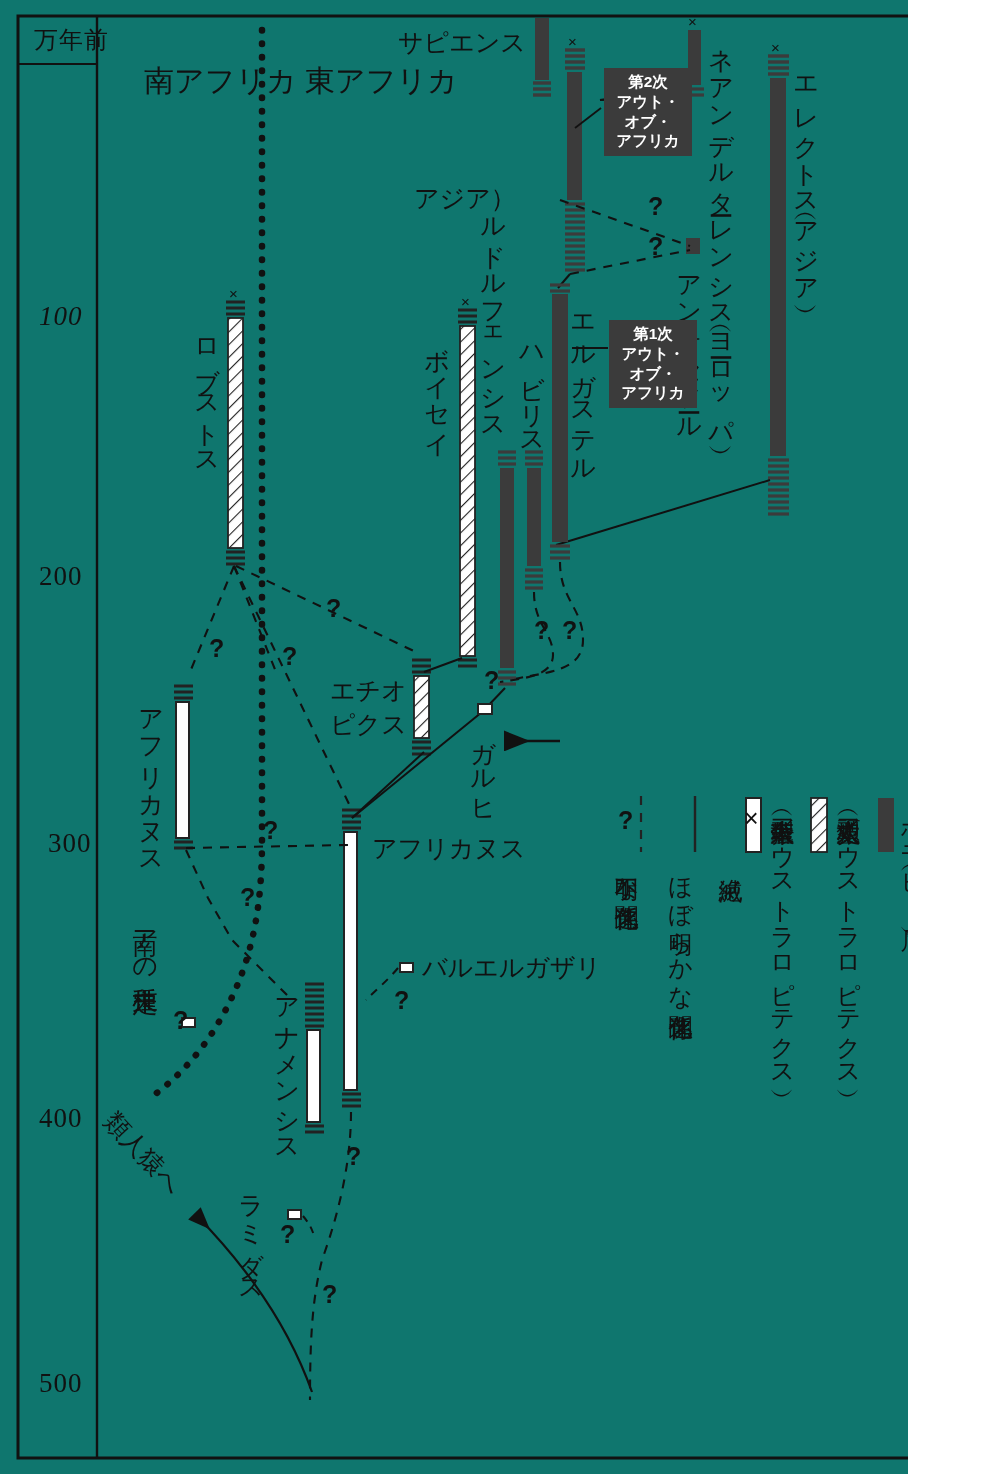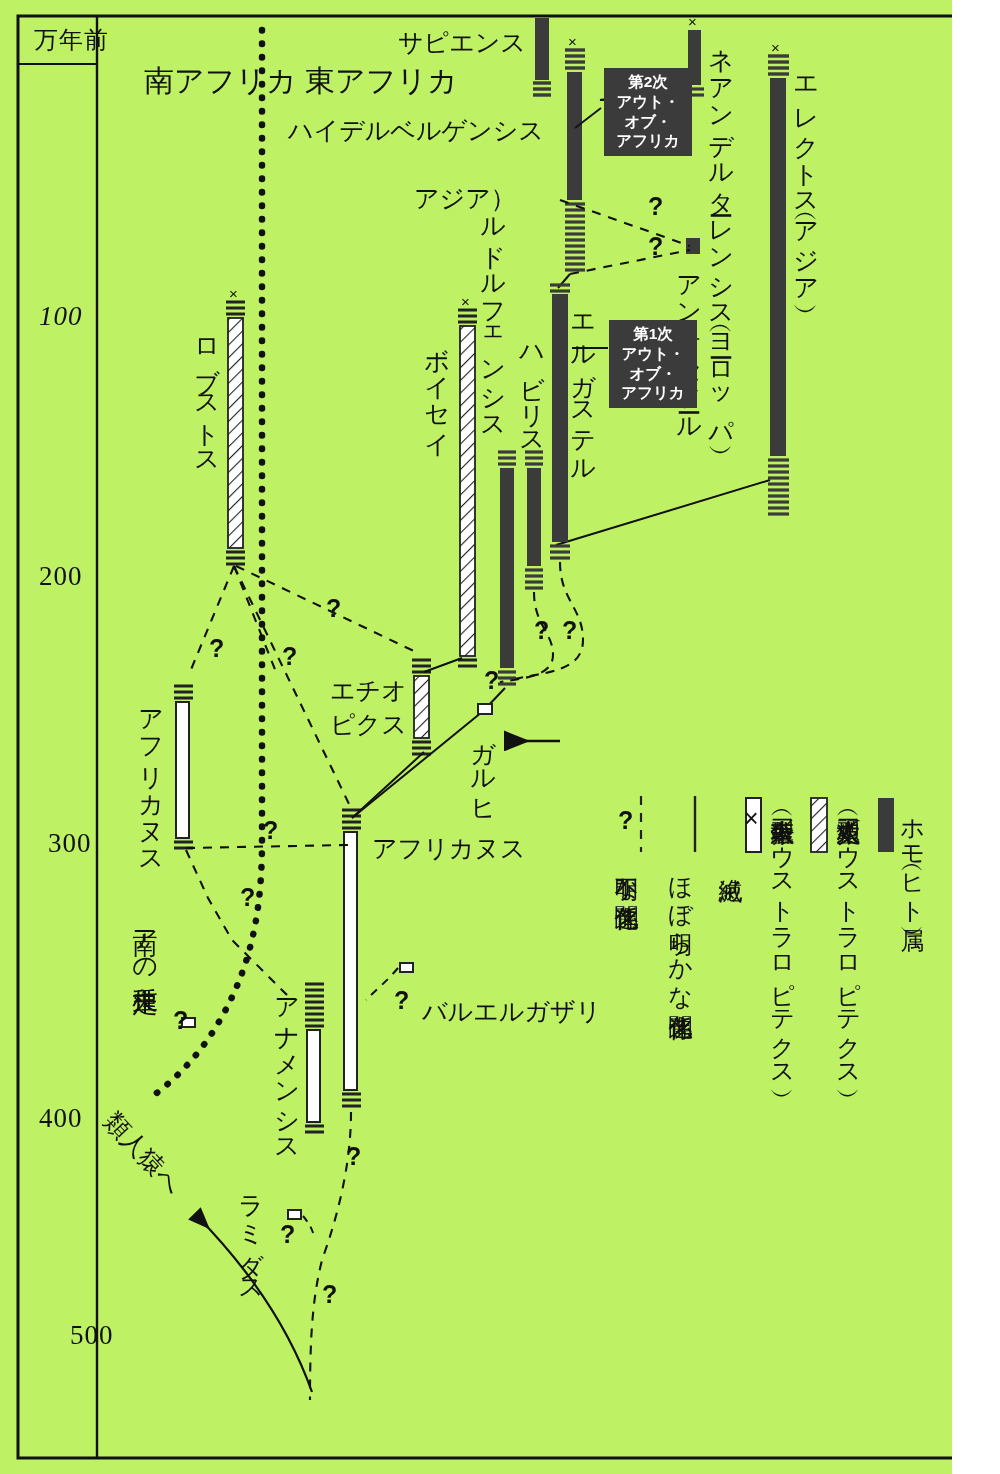--- a/index.html
+++ b/index.html
@@ -1,17 +1,17 @@
 <!DOCTYPE html>
 <html><head>
 <meta charset="utf-8">
 <style>
   html,body{margin:0;padding:0;background:#fff;}
   body{font-family:"Liberation Serif","DejaVu Serif",serif;color:#111;}
-  #stage{position:relative;width:908px;height:1474px;overflow:hidden;background:#bef264;padding-left:44px;}
+  #stage{position:relative;width:908px;height:1474px;overflow:hidden;background:#0f766e;}
   svg#canvas{position:absolute;left:0;top:0;width:1000px;height:1474px;}
   .lbl{position:absolute;font-family:"Liberation Serif","DejaVu Serif",serif;color:#111;white-space:pre;line-height:1.02;}
   .v{writing-mode:vertical-rl;text-orientation:upright;}
   .axis-num{font-size:27px;letter-spacing:1px;}
   .hdr{font-size:30px;margin-left:31px;}
   .sp{font-size:25px;}
   .q{font-family:"Liberation Sans","DejaVu Sans",sans-serif;font-weight:bold;font-size:25px;}
   .x-mark{font-family:"Liberation Sans","DejaVu Sans",sans-serif;font-size:15px;}
   .ooa{position:absolute;background:#3b3b3b;color:#fff;font-family:"Liberation Sans","DejaVu Sans",sans-serif;
        font-weight:bold;font-size:15.5px;line-height:1.28;text-align:center;padding:4px 5px 5px 5px;letter-spacing:0px;}
@@ -299,44 +299,43 @@
       <line x1="695" y1="796" x2="695" y2="852" stroke="#222" stroke-width="2.4"></line>
       <line x1="641" y1="796" x2="641" y2="852" stroke="#222" stroke-width="2.2" stroke-dasharray="9 8"></line>
     </g>
   </svg>
 
   <div class="lbl axis-num" style="left:34px;top:28px;font-size:24px;">万年前</div>
   <div class="lbl axis-num" style="left:39px;top:303px;font-style:italic;">100</div>
   <div class="lbl axis-num" style="left:39px;top:563px;">200</div>
   <div class="lbl axis-num" style="left:48px;top:830px;font-family:Liberation Serif, serif;">300</div>
   <div class="lbl axis-num" style="left:39px;top:1105px;">400</div>
-  <div class="lbl axis-num" style="left:39px;top:1322px;margin-left:31px;">500</div>
+  <div class="lbl axis-num" style="left:39px;top:1370px;">500</div>
 
   <div class="lbl hdr" style="left:113px;top:66px;">南アフリカ</div>
   <div class="lbl hdr" style="left:274px;top:66px;">東アフリカ</div>
 
   <div class="lbl sp" style="left:398px;top:30px;">サピエンス</div>
 
-  <div class="lbl sp" style="left:288px;top:118px;">ハイデルベルゲンシス</div>
   <div class="lbl sp" style="left:414px;top:186px;">アジア）</div>
 
   <div class="lbl sp v" style="left:708px;top:32px;height:440px;">ネアンデルターレンシス（ヨーロッパ）</div>
   <div class="lbl sp v" style="left:793px;top:62px;height:420px;">エレクトス（アジア）</div>
   <div class="lbl sp v" style="left:676px;top:258px;height:200px;">アンテセソール</div>
   <div class="lbl sp v" style="left:570px;top:300px;height:170px;">エルガステル</div>
   <div class="lbl sp v" style="left:519px;top:330px;height:140px;">ハビリス</div>
   <div class="lbl sp v" style="left:480px;top:200px;height:270px;">ルドルフェンシス</div>
   <div class="lbl sp v" style="left:424px;top:330px;height:120px;">ボイセイ</div>
   <div class="lbl sp" style="left:330px;top:678px;">エチオ</div>
   <div class="lbl sp" style="left:330px;top:712px;">ピクス</div>
   <div class="lbl sp v" style="left:194px;top:322px;height:150px;">ロブストス</div>
   <div class="lbl sp v" style="left:470px;top:724px;height:90px;">ガルヒ</div>
   <div class="lbl sp v" style="left:138px;top:692px;height:170px;">アフリカヌス</div>
   <div class="lbl sp" style="left:372px;top:836px;">アフリカヌス</div>
-  <div class="lbl sp" style="left:422px;top:955px;margin-top:44px;">バルエルガザリ</div>
+  <div class="lbl sp" style="left:422px;top:955px;">バルエルガザリ</div>
   <div class="lbl sp v" style="left:274px;top:980px;height:180px;">アナメンシス</div>
   <div class="lbl sp v" style="left:238px;top:1178px;height:110px;">ラミダス</div>
   <div class="lbl sp v" style="left:132px;top:912px;height:180px;">南アの種未定種</div>
 
   <div class="ooa" style="left:604px;top:68px;width:78px;text-align:center;">
     <div>第2次</div>
     <div>アウト・</div>
     <div>オブ・</div>
     <div>アフリカ</div>
   </div>

